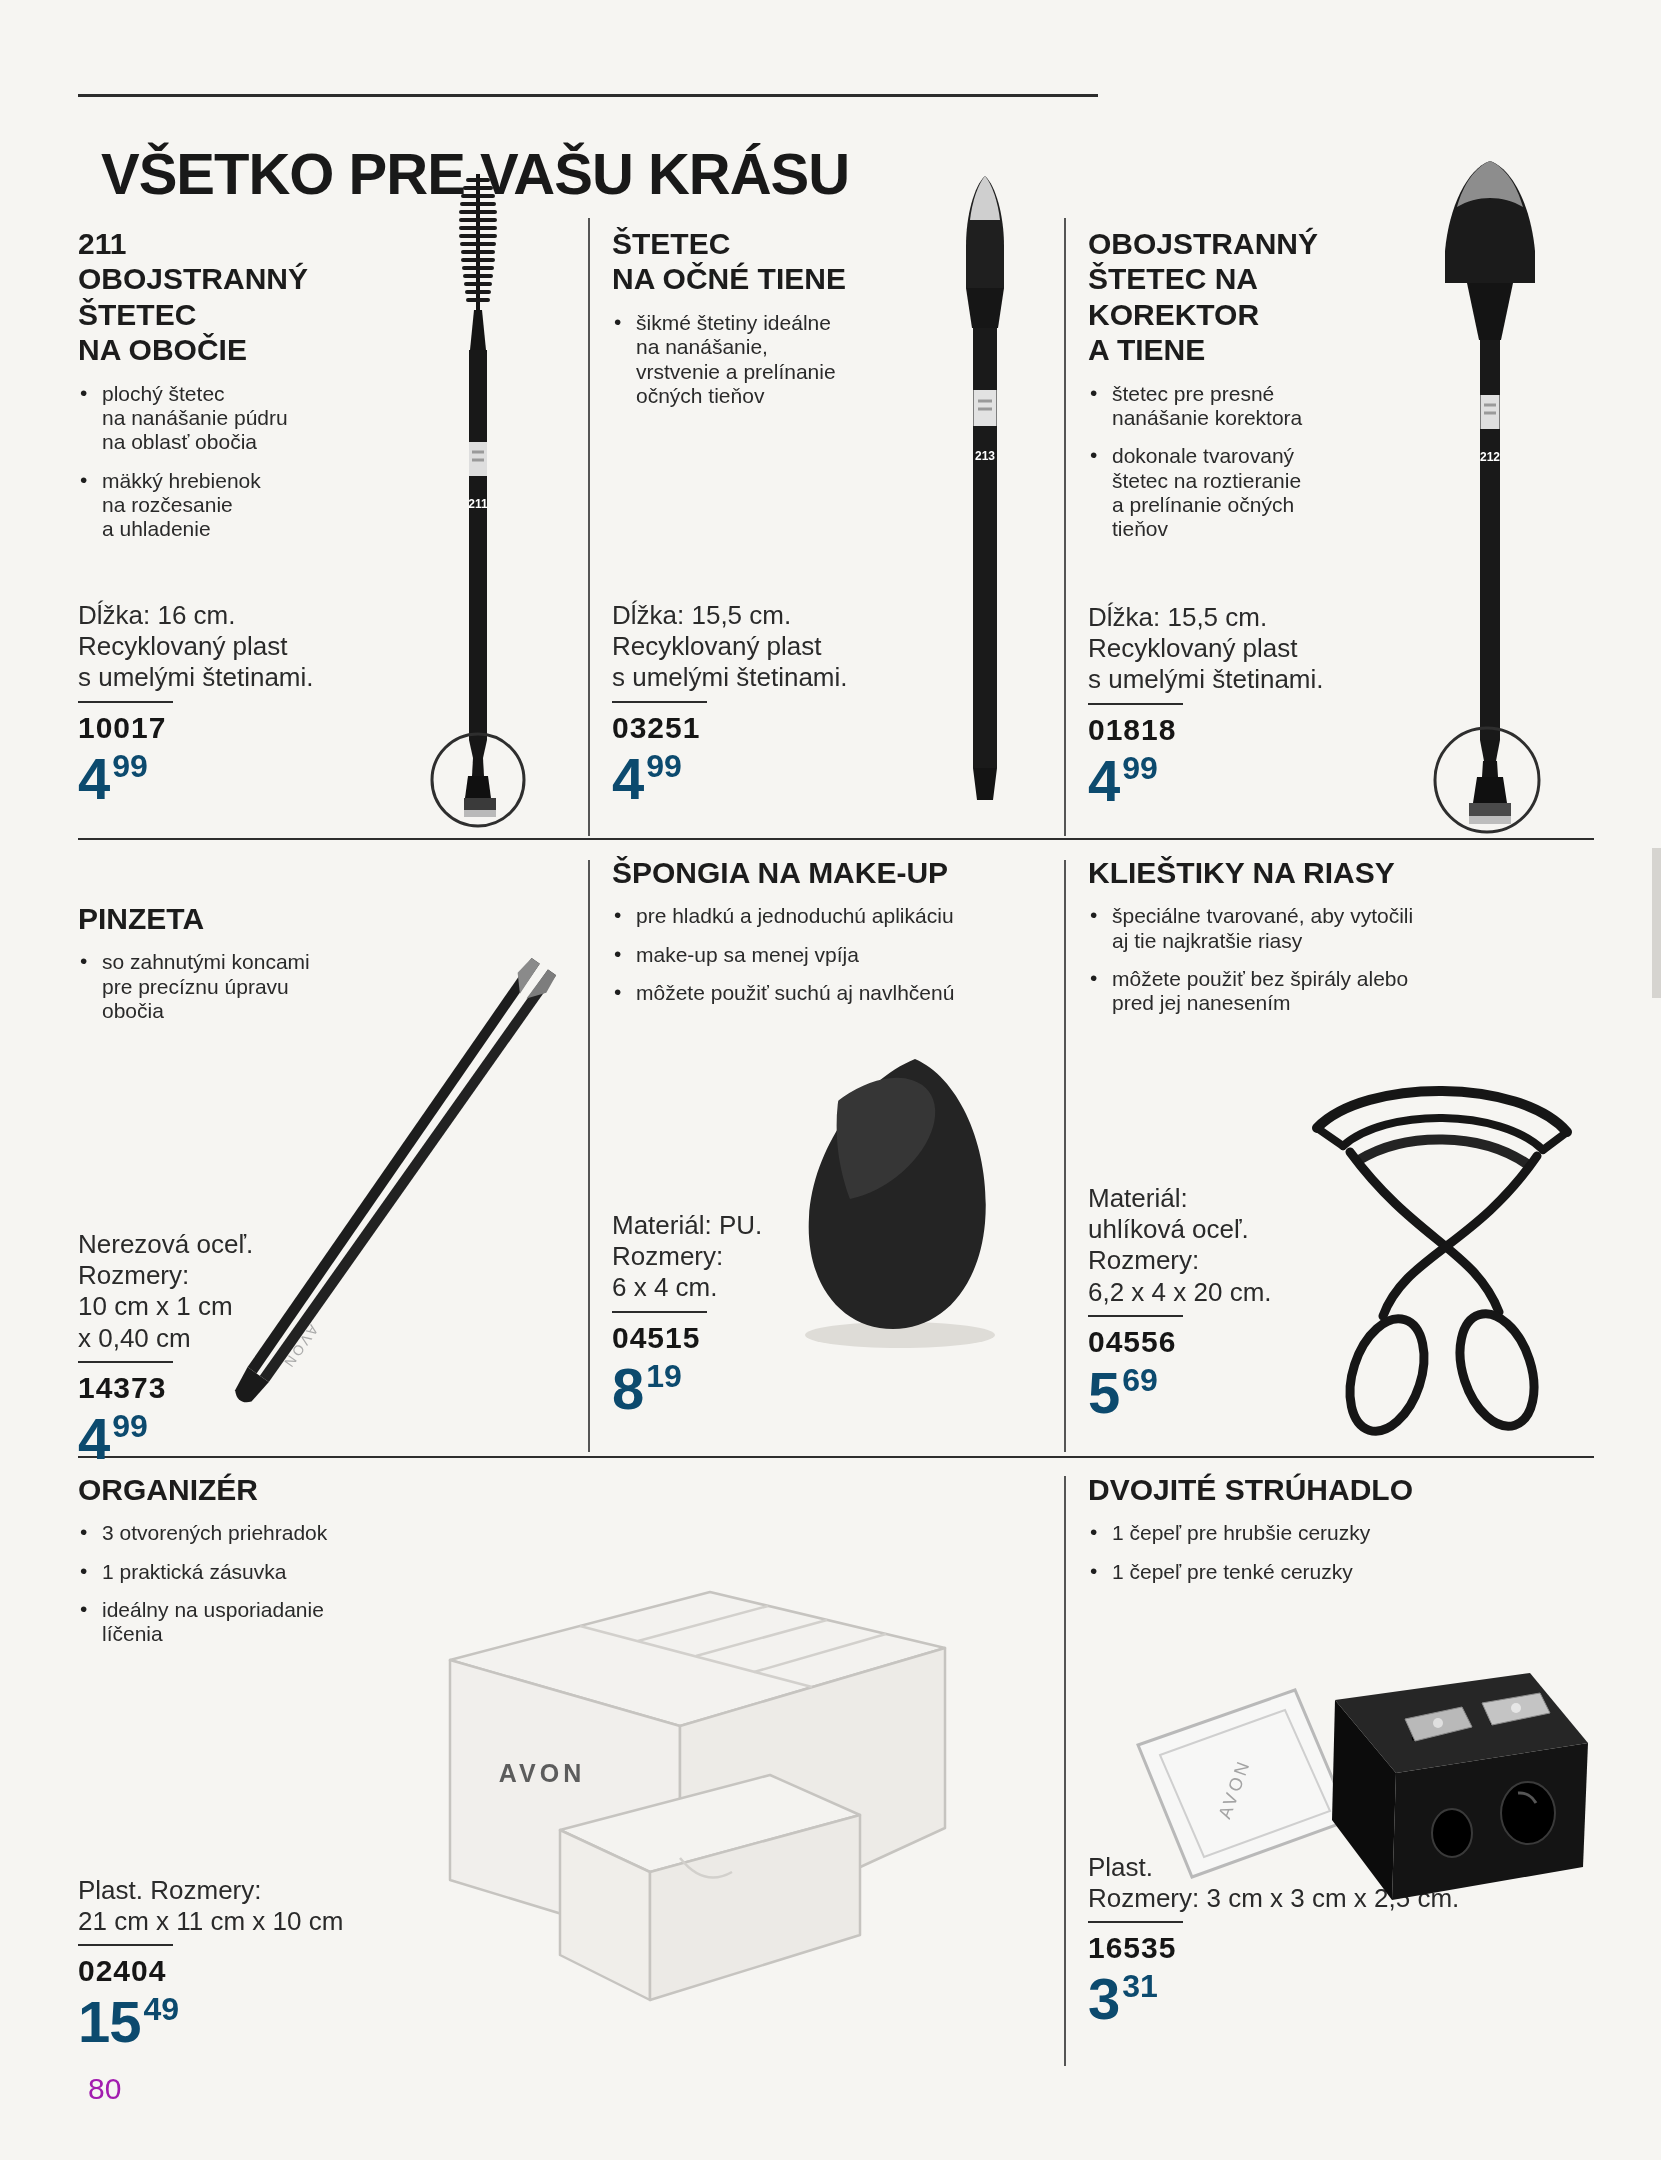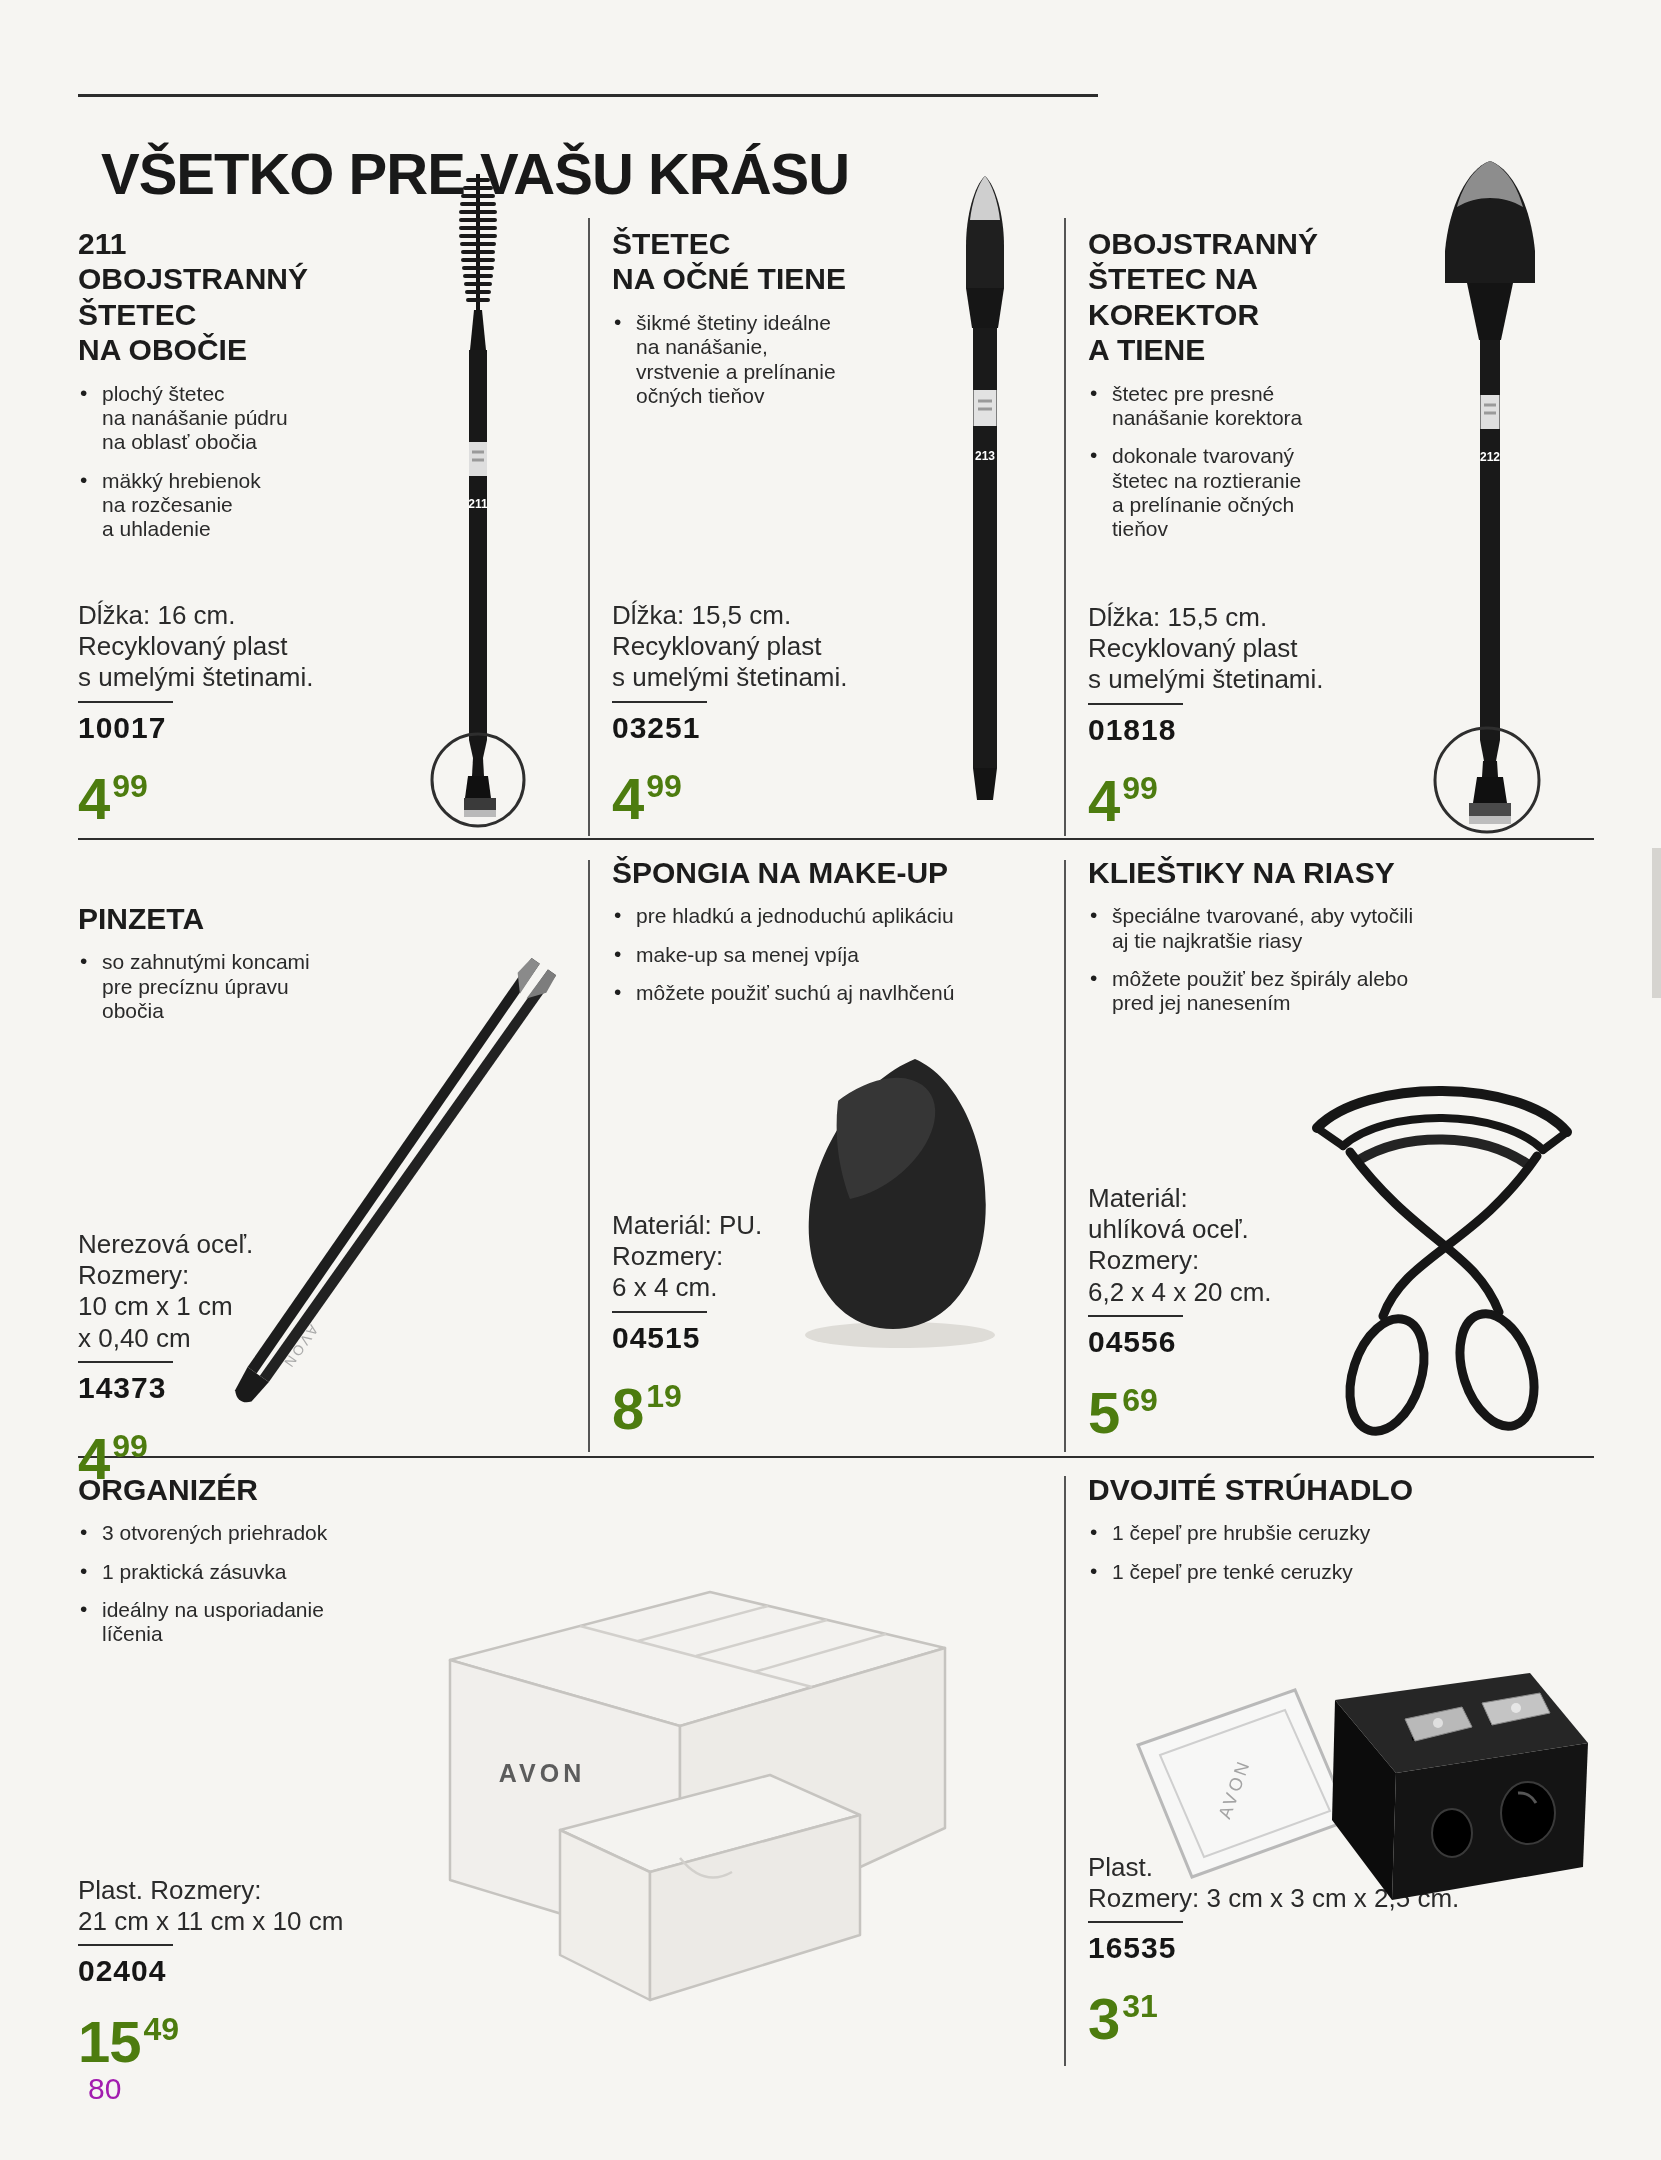--- a/index.html
+++ b/index.html
@@ -15,21 +15,21 @@
   .ph{margin:0 0 14px 0;font-size:30px;font-weight:bold;line-height:1.18;
       color:#1c1c1c;white-space:pre-line;}
   .pb{list-style:none;margin:0;padding:0;}
   .pb li{position:relative;padding-left:24px;font-size:21px;line-height:1.16;
          margin-bottom:14px;white-space:pre-line;color:#2a2a2a;}
   .pb li::before{content:"•";position:absolute;left:2px;top:-1px;color:#1e1e1e;}
   .pricing{position:absolute;left:0;}
   .details{font-size:26px;line-height:1.2;white-space:pre-line;color:#2a2a2a;}
   .rule{width:95px;height:2px;background:#2c2c2c;margin:7px 0 8px;}
   .code{font-size:30px;font-weight:bold;letter-spacing:1px;color:#161616;}
-  .price{font-size:58px;font-weight:bold;color:#4d7c0f;margin-top:20px;letter-spacing:-1px;}
+  .price{font-size:58px;font-weight:bold;color:#0c4a6e;margin-top:0;letter-spacing:-1px;}
   .price .pc{font-size:32px;position:relative;top:-22px;margin-left:3px;letter-spacing:0;}
   .vdiv{position:absolute;width:2px;background:#555;}
   .hdiv{position:absolute;height:2px;background:#2e2e2e;}
   .pagenum{position:absolute;left:88px;top:2072px;font-size:30px;color:#a21caf;}
   .imgbox{position:absolute;}
   .edge-artifact{position:absolute;right:0;top:848px;width:9px;height:150px;background:#d6d4d0;}
   svg text{font-family:"Liberation Sans",sans-serif;}
 </style>
 </head>
 <body>

